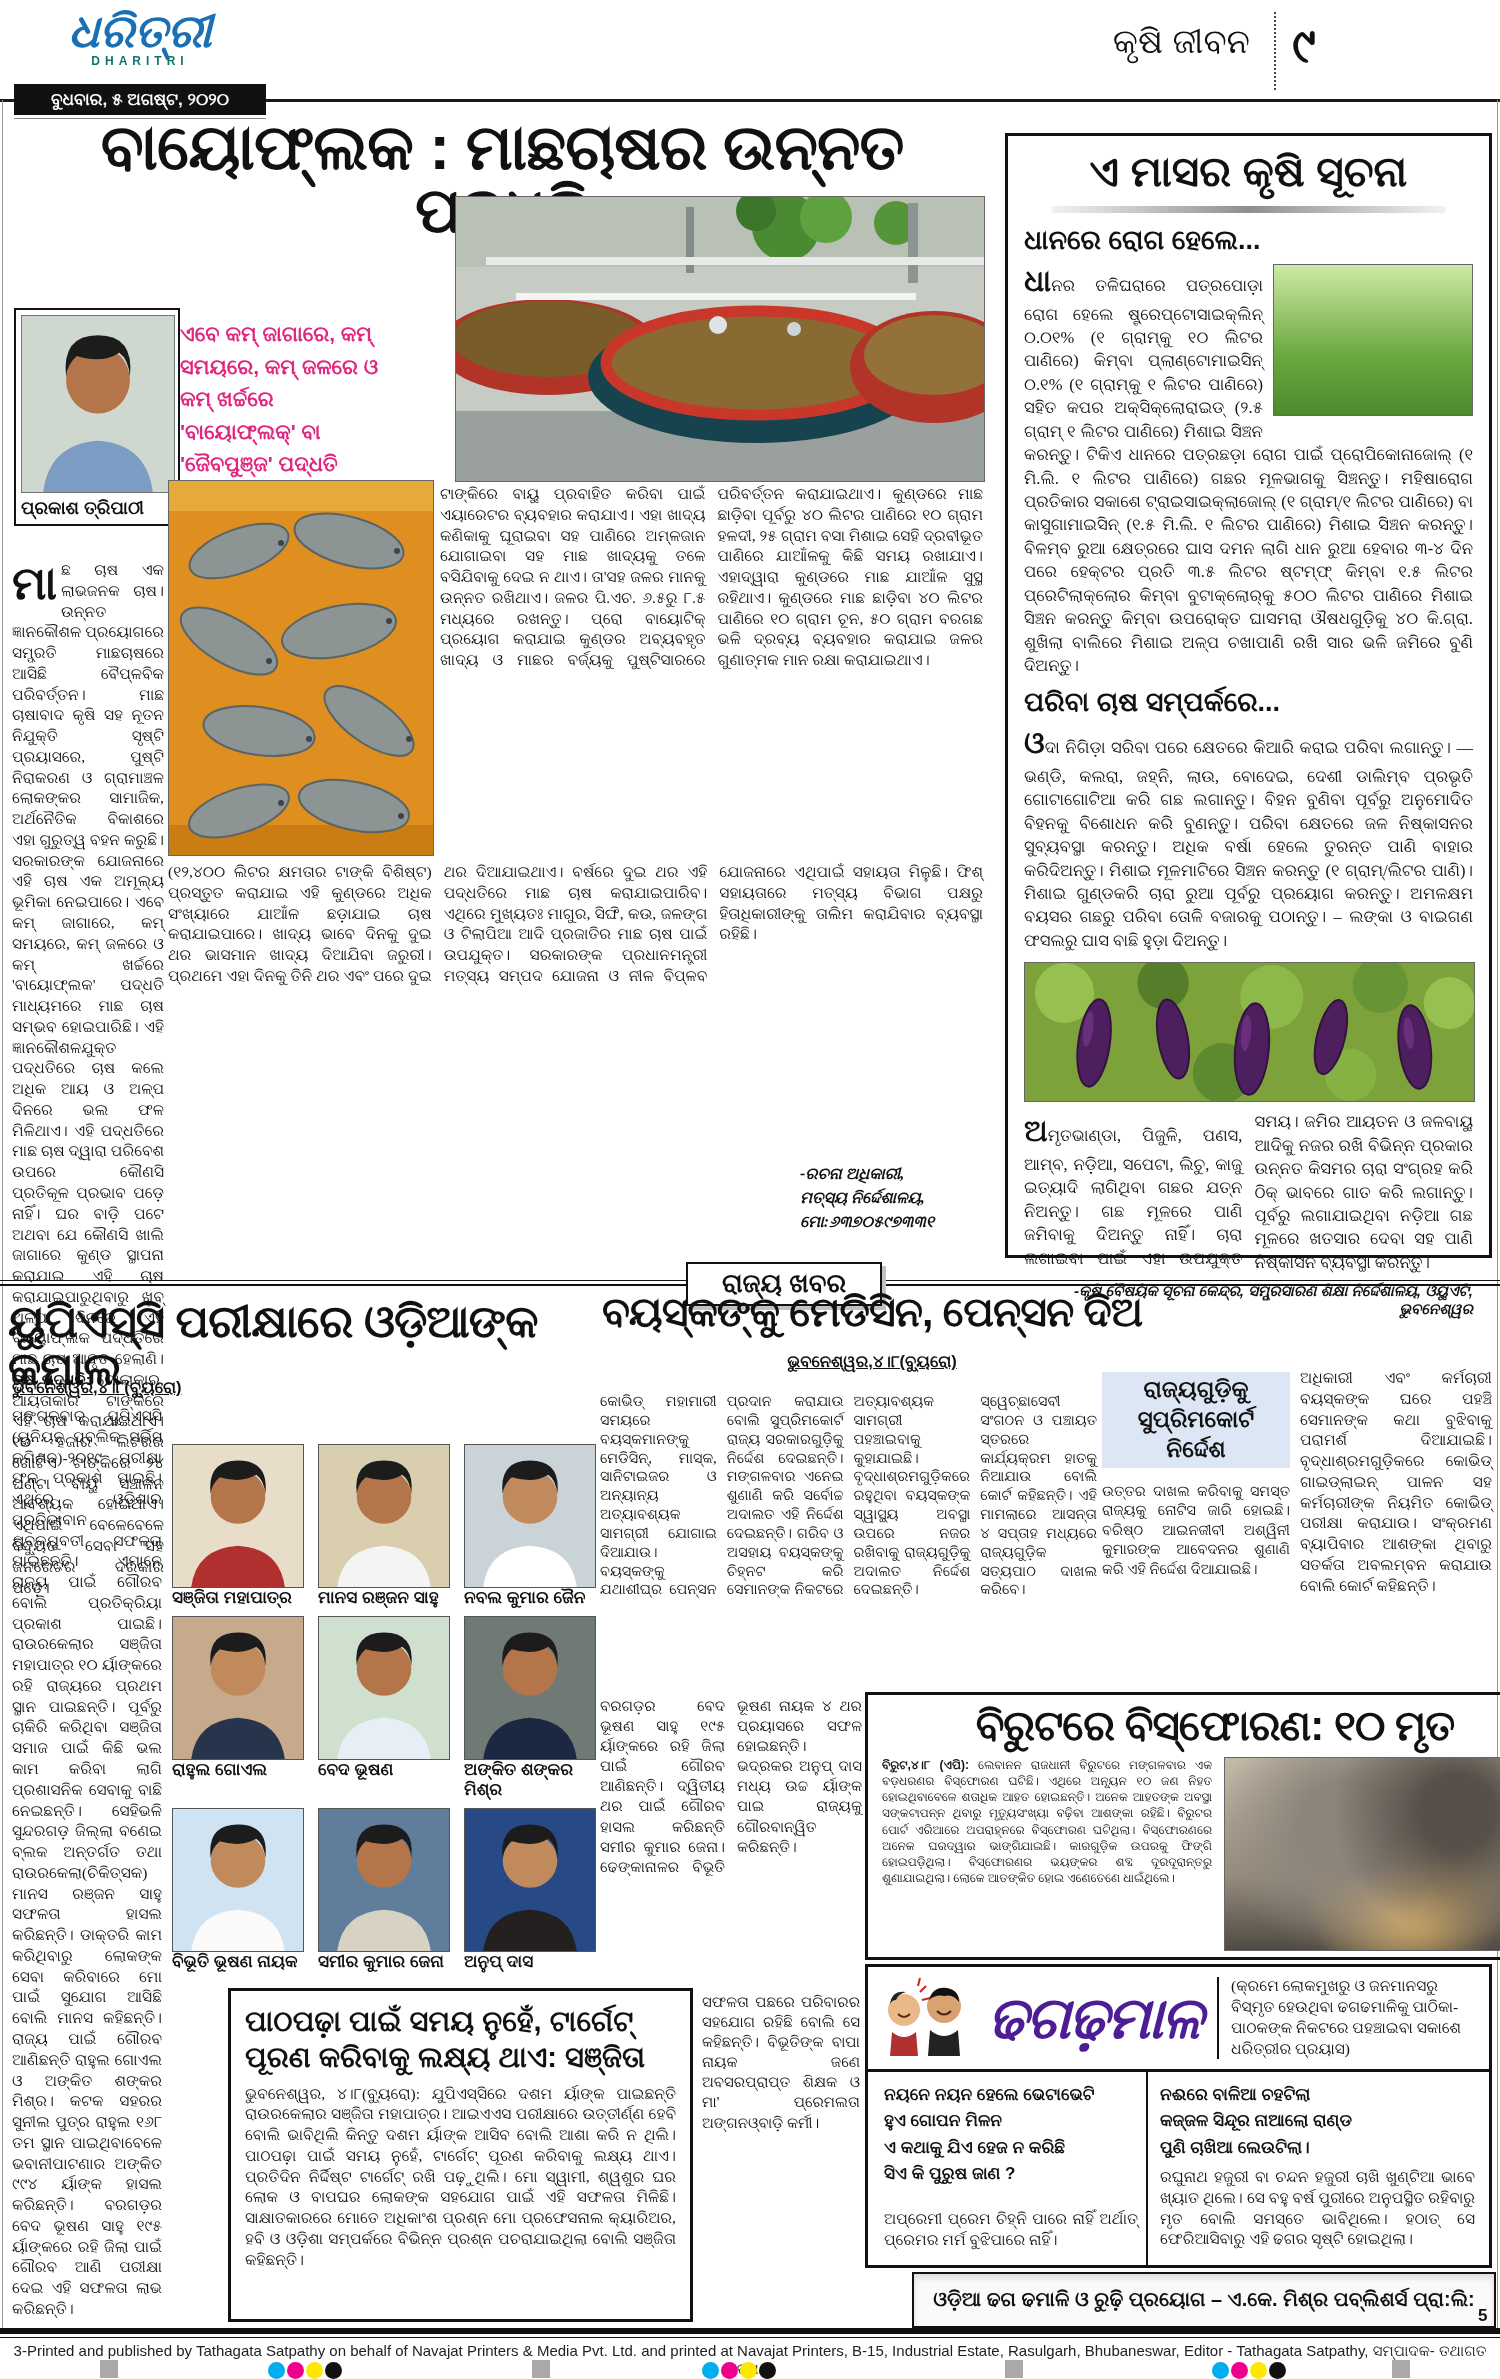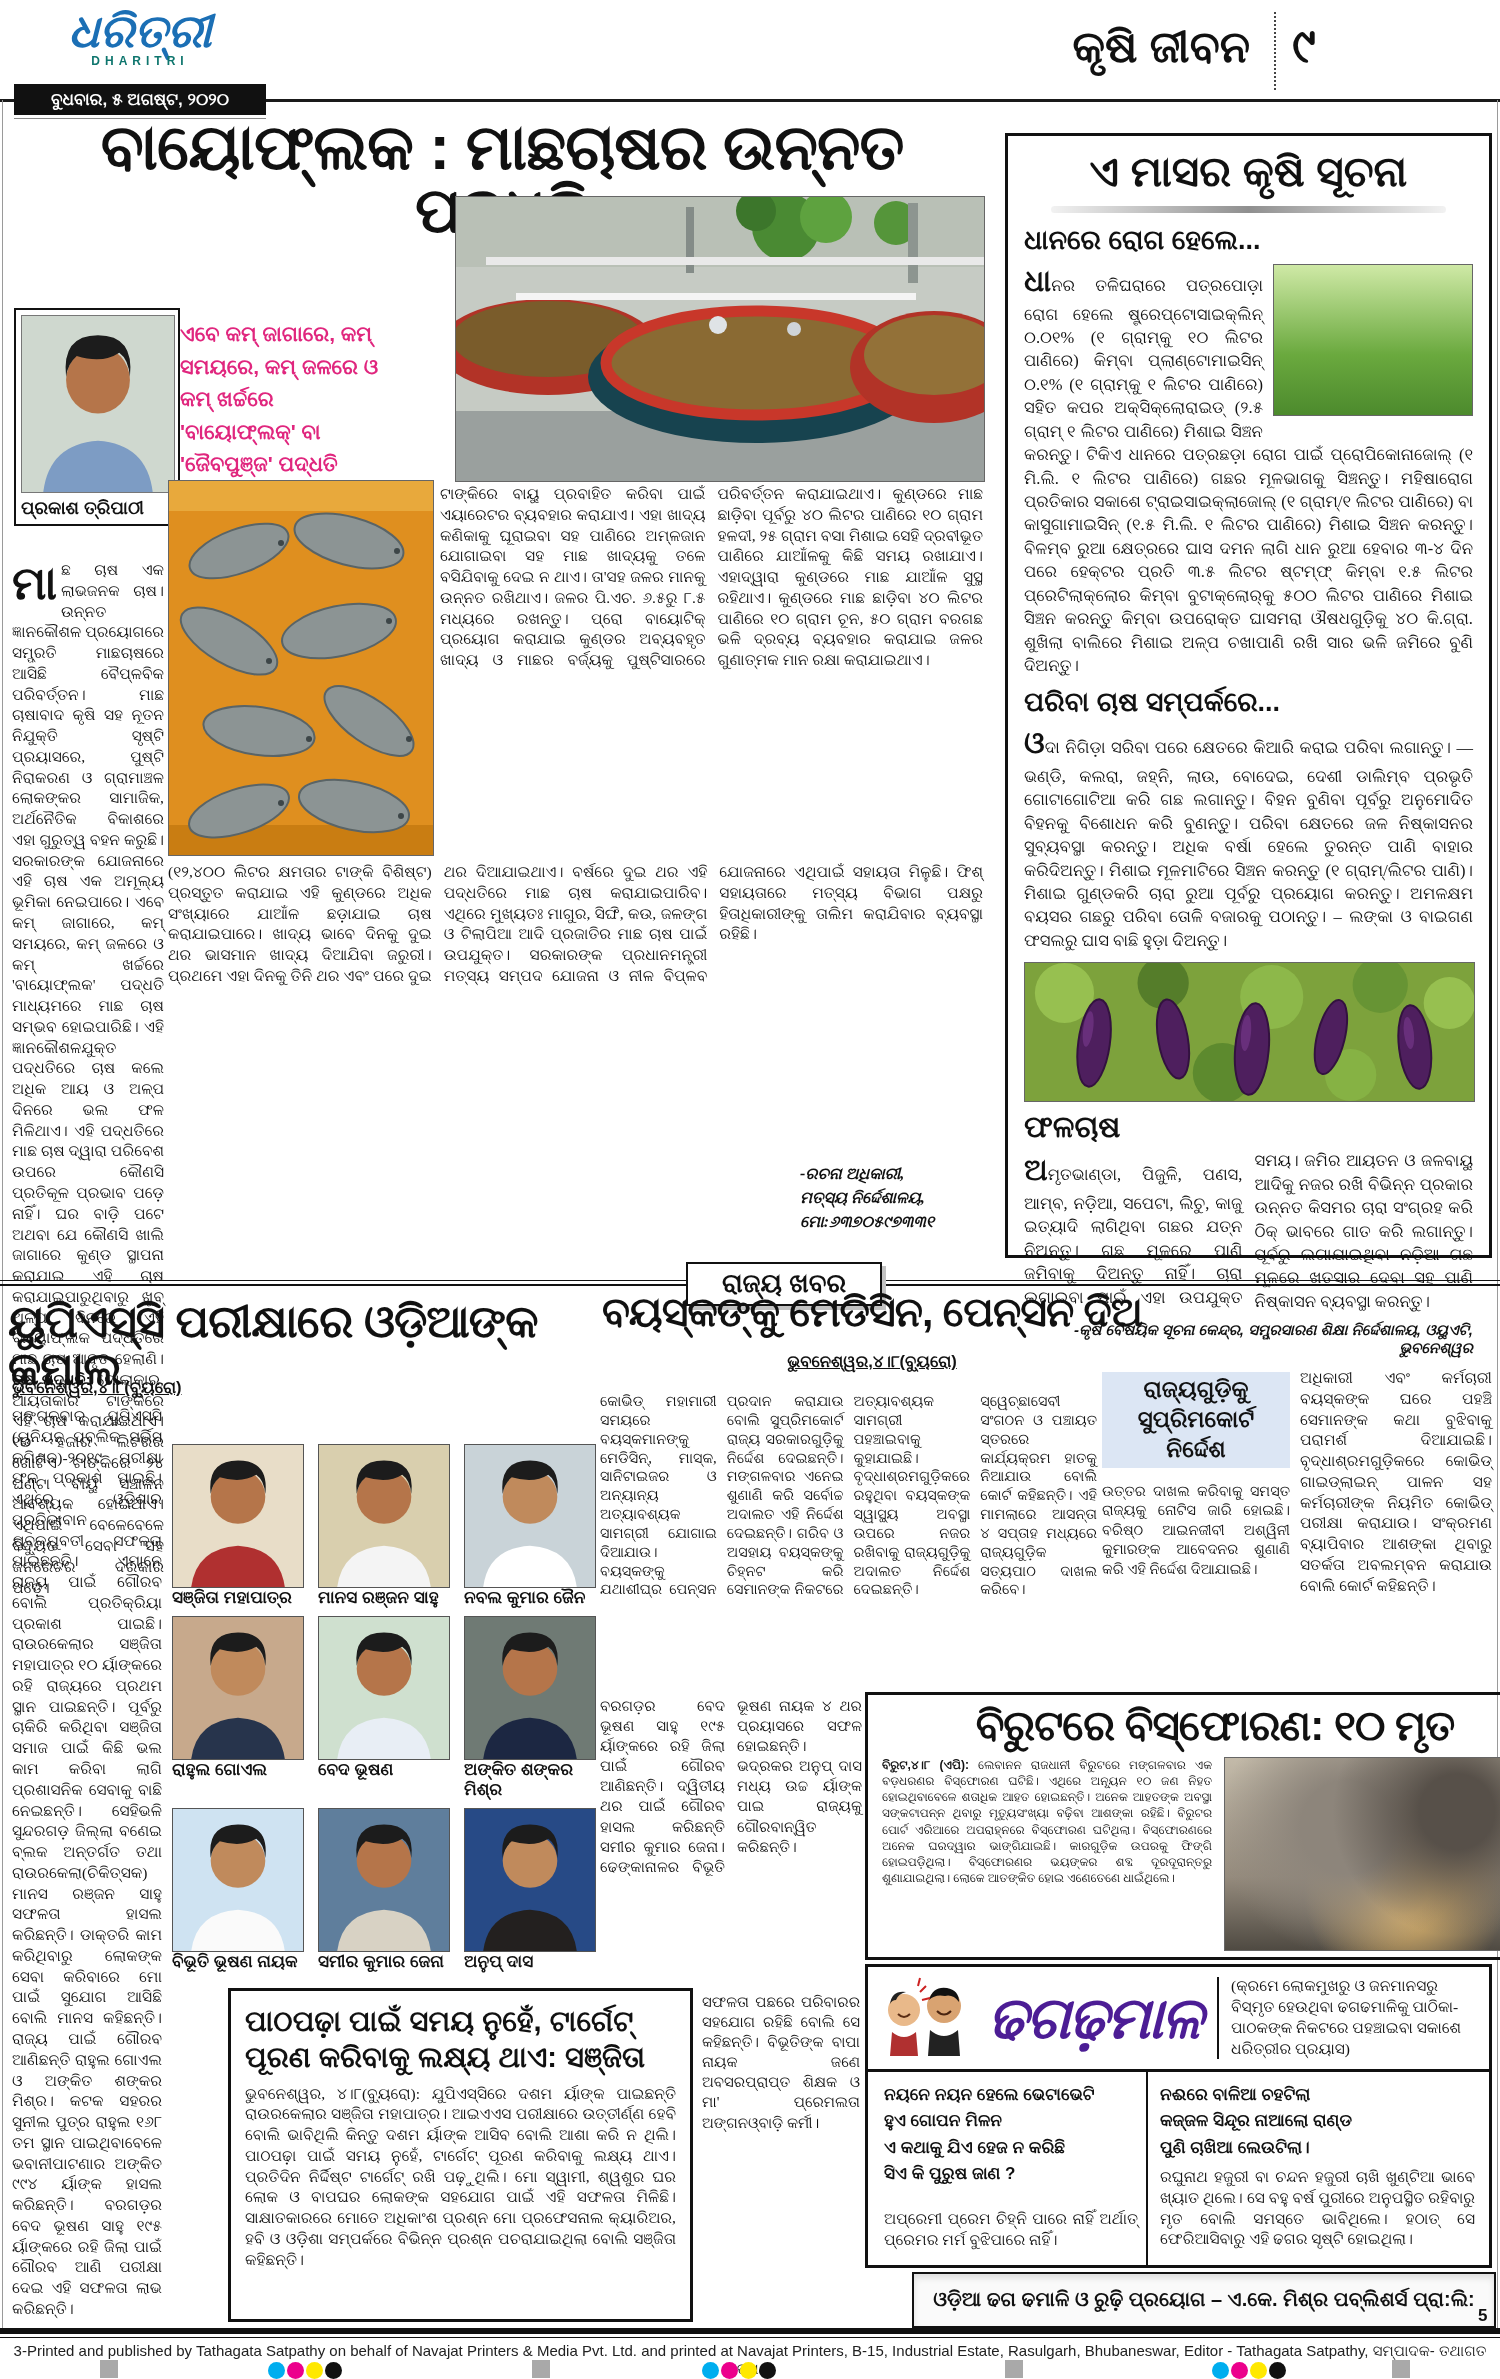--- a/index.html
+++ b/index.html
@@ -39,21 +39,21 @@
       </symbol>
     </defs>
   </svg>
 
   <div class="abs" style="left:50px;top:8px;width:180px;text-align:center;">
     <div class="sans" style="color:#1b6fb5;font-size:46px;font-weight:900;font-style:italic;line-height:1;">ଧରିତ୍ରୀ</div>
     <div class="sans" style="color:#0f766e;font-size:12px;font-weight:700;letter-spacing:5px;">DHARITRI</div>
   </div>
   <div class="abs" style="left:0;top:99px;width:1500px;height:3px;background:#1a1a1a;"></div>
   <div class="abs sans" style="left:14px;top:84px;width:252px;height:31px;background:#111;color:#fff;font-weight:700;font-size:17px;text-align:center;line-height:31px;box-shadow:0 3px 0 #fff, 0 4px 0 #888;">ବୁଧବାର, ୫ ଅଗଷ୍ଟ, ୨୦୨୦</div>
-  <div class="abs sans" style="left:1000px;top:22px;width:250px;font-size:44px;font-weight:700;text-align:right;">କୃଷି ଜୀବନ</div>
+  <div class="abs sans" style="left:1000px;top:22px;width:250px;font-size:34px;font-weight:400;text-align:right;">କୃଷି ଜୀବନ</div>
   <div class="abs" style="left:1274px;top:12px;height:78px;border-left:2px dotted #444;"></div>
   <div class="abs sans" style="left:1292px;top:18px;font-size:48px;font-weight:900;">୯</div>
   <div class="abs" style="left:2px;top:100px;width:1px;height:2230px;background:#9a9a9a;"></div>
   <div class="abs" style="left:1497px;top:100px;width:1px;height:2230px;background:#9a9a9a;"></div>
 
   <div class="abs headline" style="left:8px;top:116px;width:988px;font-size:63px;line-height:1;text-align:center;">ବାୟୋଫ୍ଲକ : ମାଛଚାଷର ଉନ୍ନତ ପଦ୍ଧତି</div>
 
   <div class="abs" style="left:455px;top:196px;width:528px;height:284px;border:1px solid #666;">
     <svg width="100%" height="100%" viewBox="0 0 528 284" preserveAspectRatio="none">
       <rect width="528" height="284" fill="#c6cbc4"></rect>
@@ -166,21 +166,20 @@
           <ellipse cx="395" cy="84" rx="16" ry="42" transform="rotate(-7 395 84)"></ellipse>
         </g>
         <g fill="#7a3b8f" opacity=".6">
           <ellipse cx="64" cy="66" rx="5" ry="18" transform="rotate(8 64 66)"></ellipse>
           <ellipse cx="224" cy="70" rx="5" ry="18" transform="rotate(5 224 70)"></ellipse>
           <ellipse cx="389" cy="70" rx="5" ry="16" transform="rotate(-7 389 70)"></ellipse>
         </g>
       </svg>
     </div>
 
-    <div class="sans" style="font-size:30px;font-weight:900;">ଫଳଚାଷ</div>
     <div class="body cols2" style="font-size:16.5px;line-height:1.42;margin-top:4px;">
       <span class="lead">ଅ</span><span>ମୃତଭାଣ୍ଡା, ପିଜୁଳି, ପଣସ, ଆମ୍ବ, ନଡ଼ିଆ, ସପେଟା, ଲିଚୁ, କାଜୁ ଇତ୍ୟାଦି ଲାଗିଥିବା ଗଛର ଯତ୍ନ ନିଅନ୍ତୁ। ଗଛ ମୂଳରେ ପାଣି ଜମିବାକୁ ଦିଅନ୍ତୁ ନାହିଁ। ଚାରା ଲଗାଇବା ପାଇଁ ଏହା ଉପଯୁକ୍ତ ସମୟ। ଜମିର ଆୟତନ ଓ ଜଳବାୟୁ ଆଦିକୁ ନଜର ରଖି ବିଭିନ୍ନ ପ୍ରକାର ଉନ୍ନତ କିସମର ଚାରା ସଂଗ୍ରହ କରି ଠିକ୍ ଭାବରେ ଗାତ କରି ଲଗାନ୍ତୁ। ପୂର୍ବରୁ ଲଗାଯାଇଥିବା ନଡ଼ିଆ ଗଛ ମୂଳରେ ଖତସାର ଦେବା ସହ ପାଣି ନିଷ୍କାସନ ବ୍ୟବସ୍ଥା କରନ୍ତୁ।</span>
     </div>
 
     <div class="sans" style="font-size:15px;font-weight:700;font-style:italic;text-align:right;margin-top:8px;">-କୃଷି ବୈଷୟିକ ସୂଚନା କେନ୍ଦ୍ର, ସମ୍ପ୍ରସାରଣ ଶିକ୍ଷା ନିର୍ଦ୍ଦେଶାଳୟ, ଓୟୁଏଟି, ଭୁବନେଶ୍ୱର</div>
   </div>
 
   <div class="abs" style="left:0;top:1280px;width:1500px;height:1px;background:#111;"></div>
   <div class="abs" style="left:0;top:1284px;width:1500px;height:2px;background:#111;"></div>
   <div class="abs sans" style="left:686px;top:1262px;width:192px;height:40px;background:#fff;border:2px solid #111;box-shadow:4px 4px 0 #c2c2c2;

